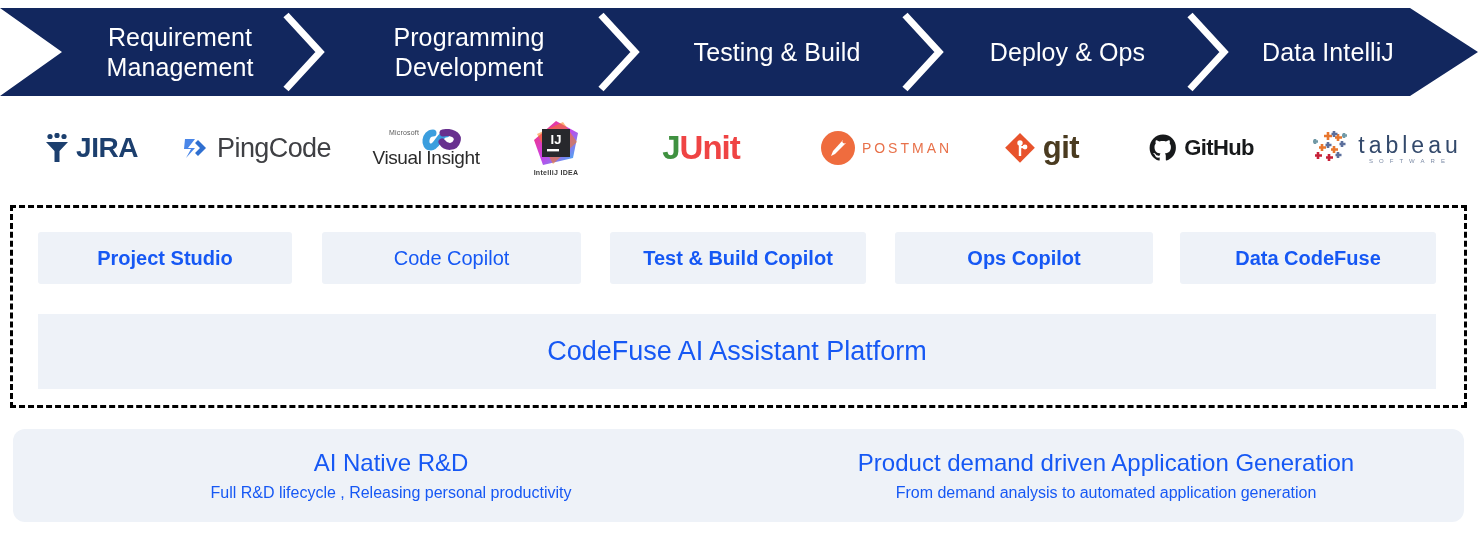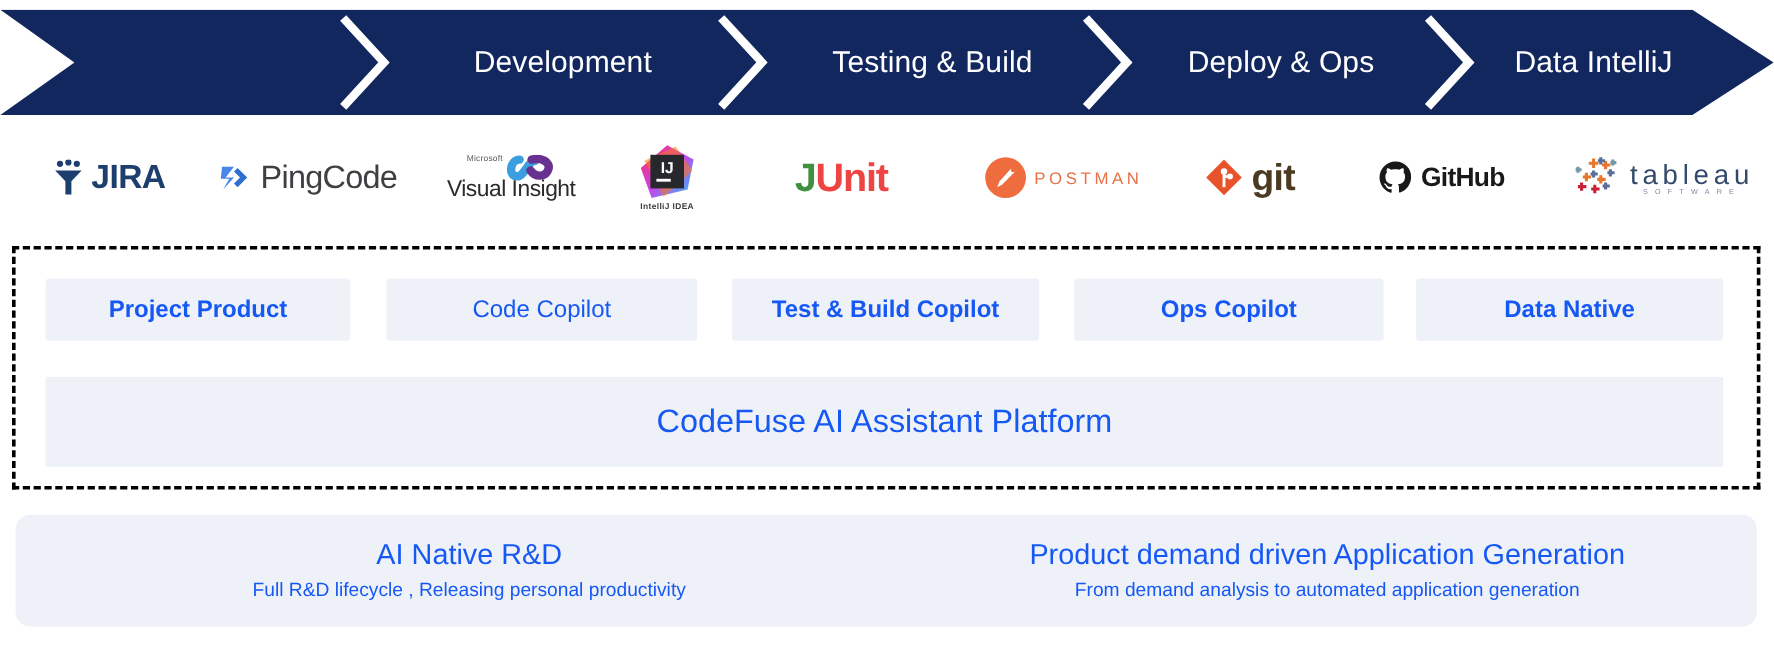--- a/index.html
+++ b/index.html
@@ -139,21 +139,26 @@
           <polyline points="4,4 38,41 4,78" fill="none" stroke="#ffffff" stroke-width="7"></polyline>
         </svg>
     </div>
     <div class="chev" style="left:1186px">
       <svg width="44" height="82" viewBox="0 0 44 82">
           <polyline points="4,4 38,41 4,78" fill="none" stroke="#ffffff" stroke-width="7"></polyline>
         </svg>
     </div>
 
     <div class="stages">
+      <div class="stage" style="left:66px; width:228px">
+        <span>Requirement</span>
+        <span>Management</span>
+      </div>
       <div class="stage" style="left:352px; width:234px">
+        <span>Programming</span>
         <span>Development</span>
       </div>
       <div class="stage" style="left:660px; width:234px">
         <span>Testing &amp; Build</span>
       </div>
       <div class="stage" style="left:955px; width:225px">
         <span>Deploy &amp; Ops</span>
       </div>
       <div class="stage" style="left:1233px; width:190px">
         <span>Data IntelliJ</span>
@@ -287,33 +292,33 @@
           <span class="tb-txt">tableau</span>
           <span class="tb-sub">SOFTWARE</span>
         </div>
       </div>
     </div>
   </div>
 
   <div class="dashed"></div>
 
   <div class="copilot bold" style="left:38px;  width:254px">
-    <span>Project Product</span>
+    <span>Project Studio</span>
   </div>
   <div class="copilot" style="left:322px; width:259px">
     <span>Code Copilot</span>
   </div>
   <div class="copilot bold" style="left:610px; width:256px">
     <span>Test &amp; Build Copilot</span>
   </div>
   <div class="copilot bold" style="left:895px; width:258px">
     <span>Ops Copilot</span>
   </div>
   <div class="copilot bold" style="left:1180px; width:256px">
-    <span>Data Native</span>
+    <span>Data CodeFuse</span>
   </div>
 
   <div class="platform">
     <span>CodeFuse AI Assistant Platform</span>
   </div>
 
   <div class="card" style="left:13px; width:756px">
     <span class="card-title">AI Native R&amp;D</span>
     <span class="card-sub">Full R&amp;D lifecycle , Releasing personal productivity</span>
   </div>

